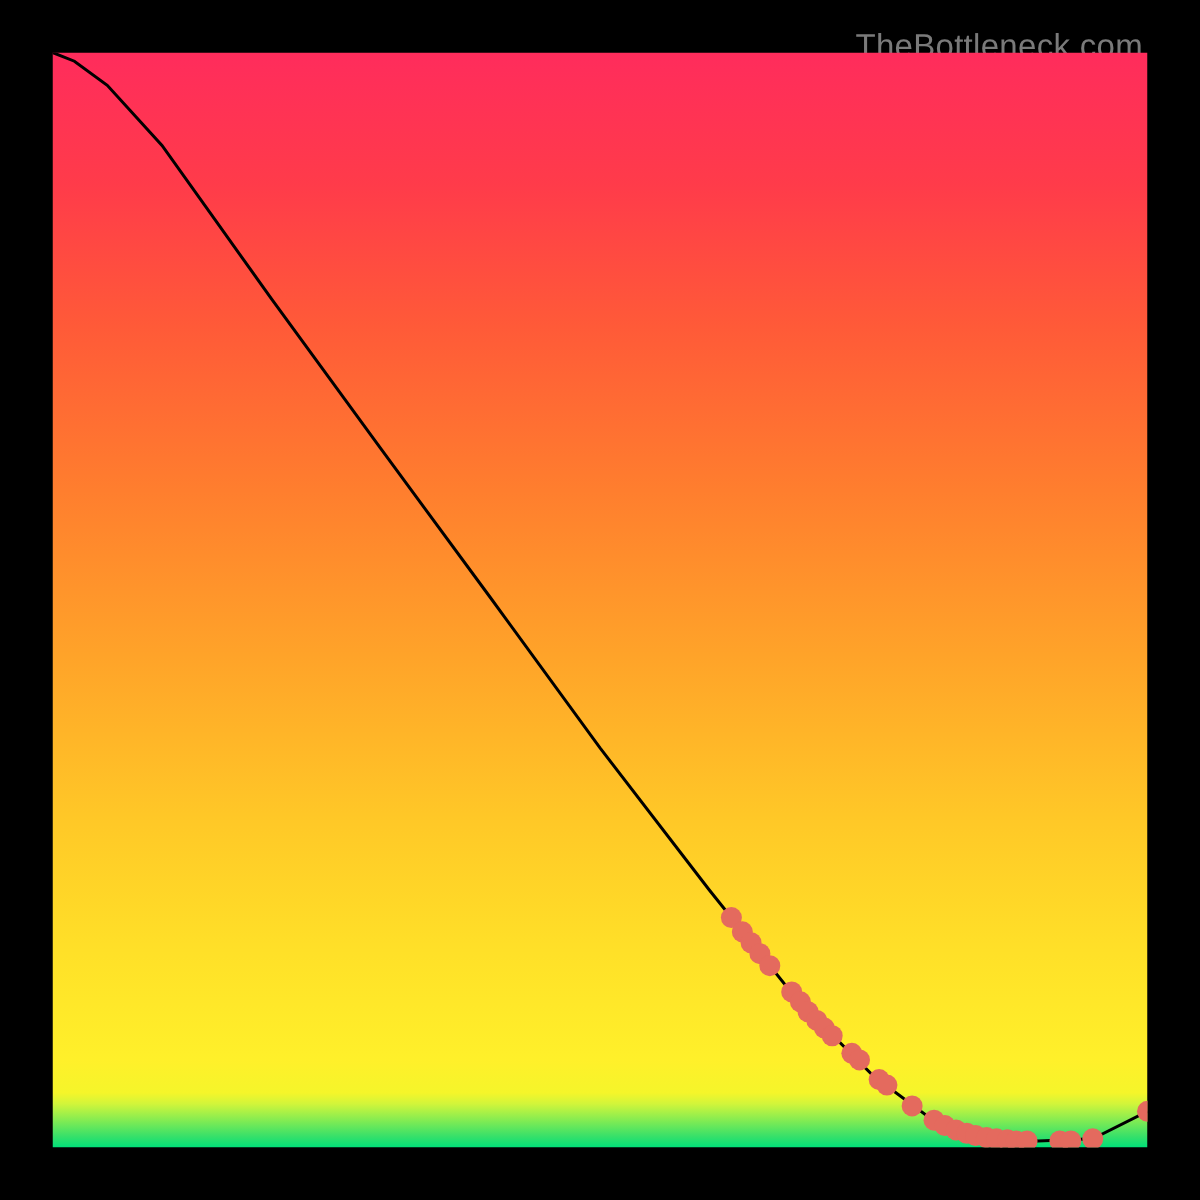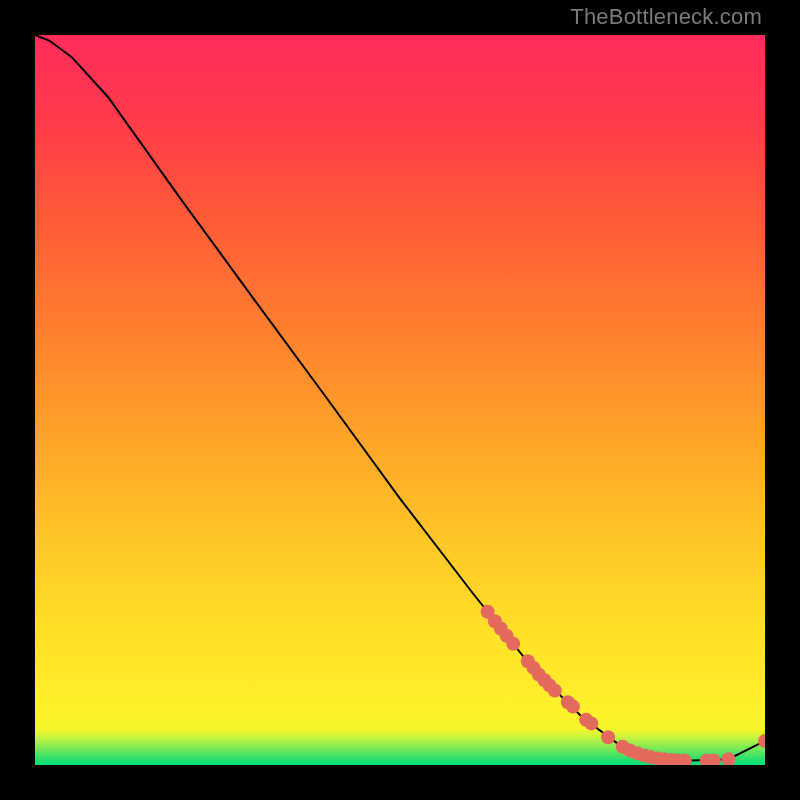--- a/index.html
+++ b/index.html
@@ -19,21 +19,21 @@
   }
   .plot {
     position: absolute;
     left: 35px;
     top: 35px;
     width: 730px;
     height: 730px;
   }
   .watermark {
     position: absolute;
-    top: 4px;
+    top: 18px;
     right: 38px;
     color: #7a7a7a;
     font-size: 22px;
     font-weight: 500;
     letter-spacing: 0.2px;
   }
 </style>
 </head>
 <body>
 

